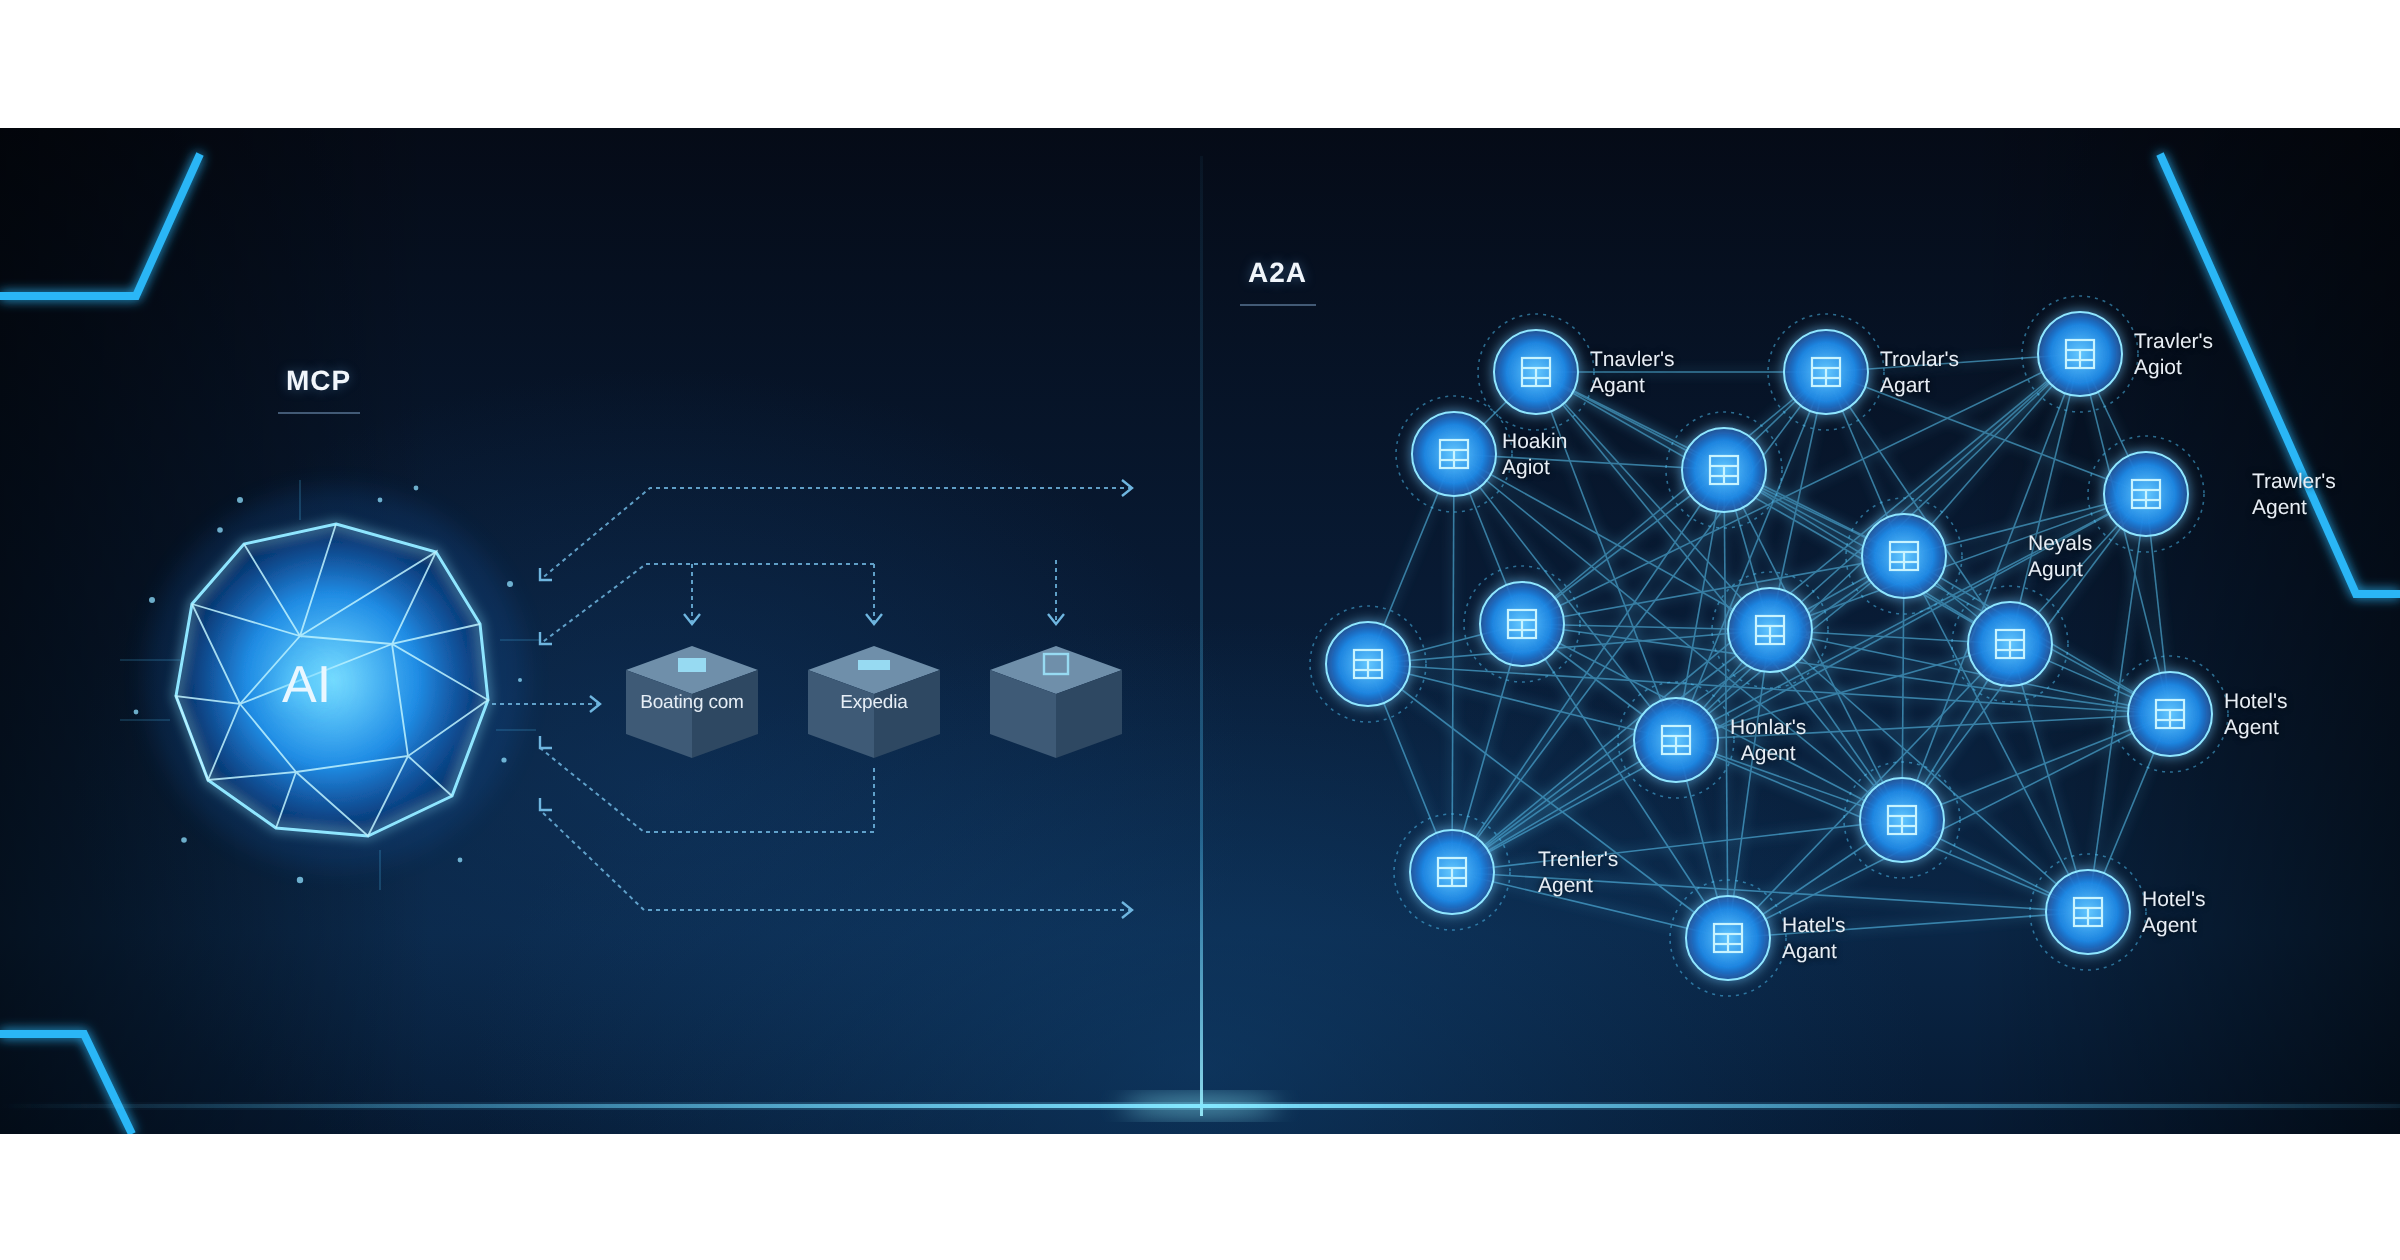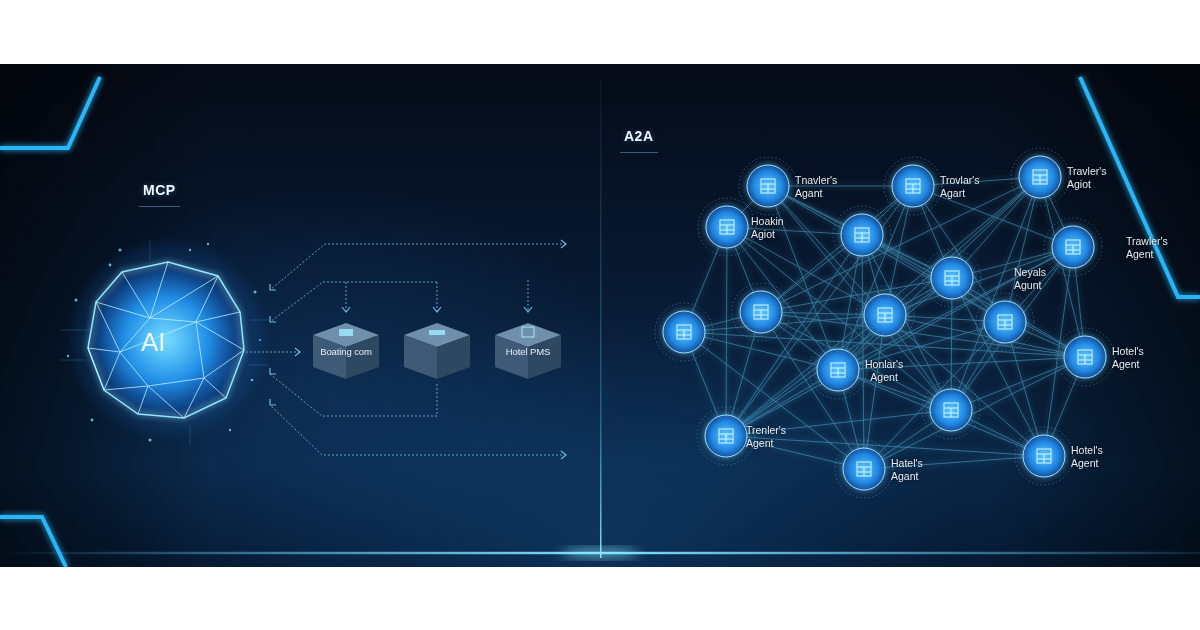--- a/index.html
+++ b/index.html
@@ -446,41 +446,41 @@
   <div class="section-title" style="left:624px; top:64px;">
     <span>A2A</span>
     <span class="underline"></span>
   </div>
 
   <div class="ai-label" style="top:217px;">AI</div>
 
   <div class="cube" style="left:313px; top:259px;">
     <div class="cube-label">Boating com</div>
   </div>
-  <div class="cube" style="left:495px; top:259px;">
-    <div class="cube-label">Hotel PMS</div>
+  <div class="cube" style="left:404px; top:259px;">
+    <div class="cube-label">Expedia</div>
   </div>
 
   <div id="node-labels">
       <div class="node-label" style="left: 795px; top: 110px;">Tnavler's
 Agant</div>
       <div class="node-label" style="left: 940px; top: 110px;">Trovlar's
 Agart</div>
       <div class="node-label" style="left: 1067px; top: 101px;">Travler's
 Agiot</div>
       <div class="node-label" style="left: 751px; top: 151px;">Hoakin
 Agiot</div>
       <div class="node-label" style="left: 1126px; top: 171px;">Trawler's
 Agent</div>
       <div class="node-label" style="left: 1014px; top: 202px;">Neyals
 Agunt</div>
       <div class="node-label" style="left: 865px; top: 294px; text-align: center;">Honlar's
 Agent</div>
       <div class="node-label" style="left: 1112px; top: 281px;">Hotel's
 Agent</div>
-      <div class="node-label" style="left: 746px; top: 360px;">Trenler's
+      <div class="node-label" style="left: 769px; top: 360px;">Trenler's
 Agent</div>
       <div class="node-label" style="left: 891px; top: 393px;">Hatel's
 Agant</div>
       <div class="node-label" style="left: 1071px; top: 380px;">Hotel's
 Agent</div>
     </div>
 </div>
 
 </body></html>

